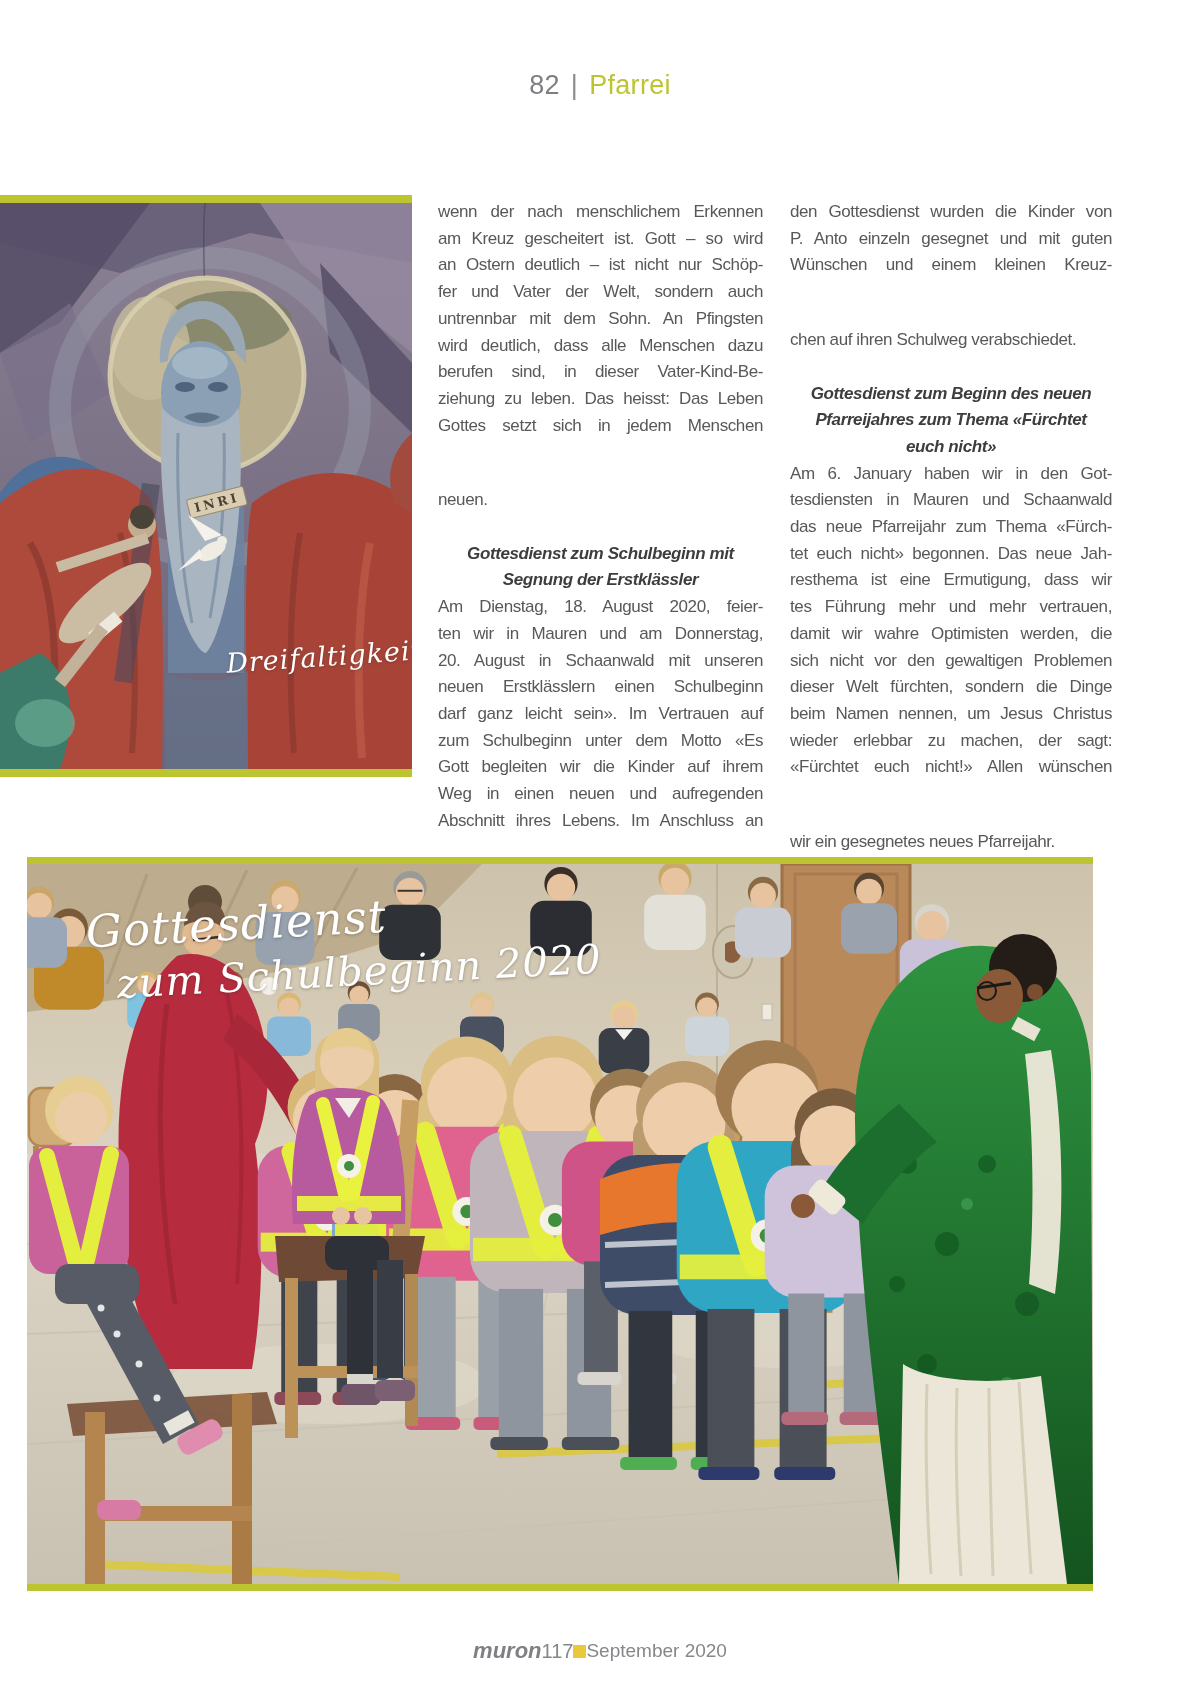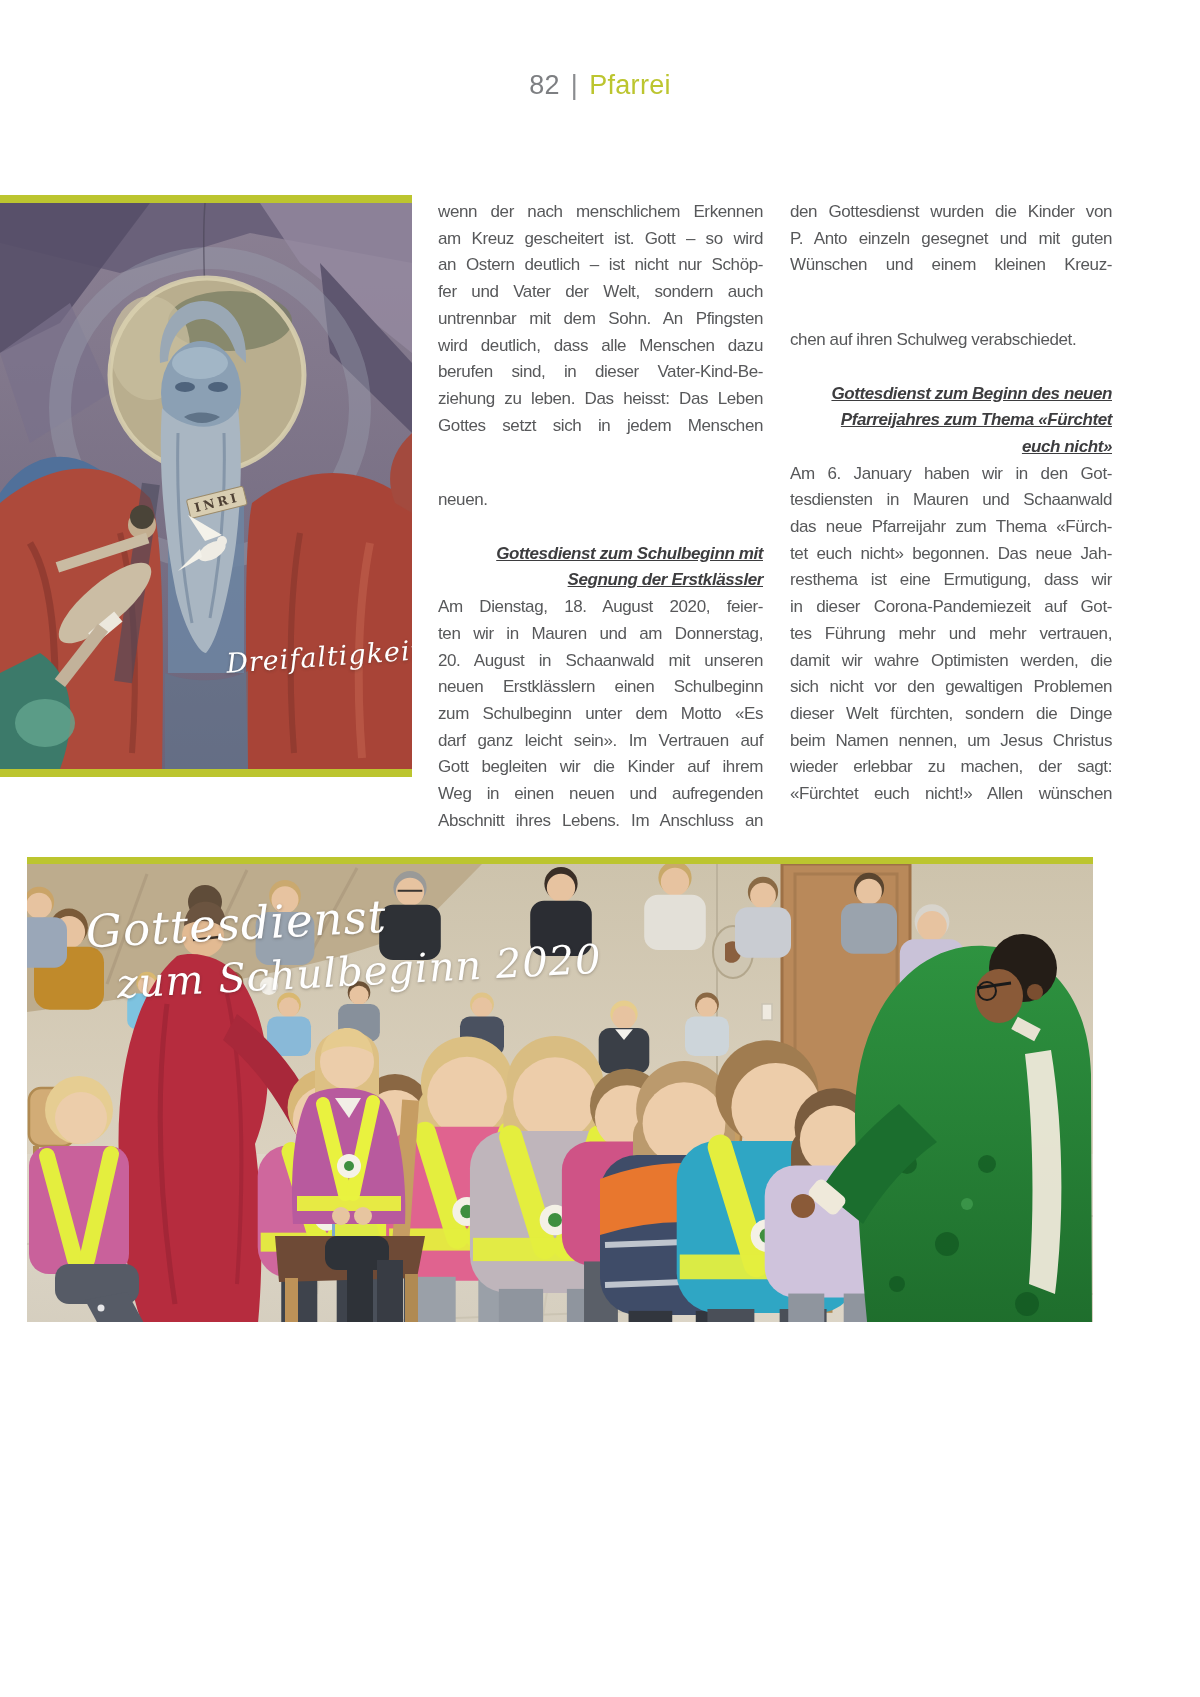--- a/index.html
+++ b/index.html
@@ -1,16 +1,16 @@
 <!DOCTYPE html>
 <html style="--olive: #bcc52f; --fyellow: #e9c83b;"><head>
 <meta charset="utf-8">
 <style>
   html,body{margin:0;padding:0;background:#ffffff;}
-  .page{position:relative;width:1200px;height:1322px;background:#fff;overflow:hidden;
+  .page{position:relative;width:1200px;height:1697px;background:#fff;overflow:hidden;
         font-family:"Liberation Sans",sans-serif;}
 
   
   .pagehead{position:absolute;top:70px;left:0;width:1200px;text-align:center;
             font-size:27px;color:#7d7f82;letter-spacing:.3px;}
   .pagehead .sep{margin:0 11px;color:#8a8c8f;font-weight:400;}
   .pagehead .section{color:var(--olive,#b3bc27);}
 
   
   .bar{position:absolute;background:var(--olive,#bcc52f);}
@@ -33,21 +33,21 @@
   .overlay .l2{font-size:40px;margin-left:28px;margin-top:4px;}
 
   
   .col{position:absolute;top:199px;color:#57585a;font-size:17px;line-height:26.7px;
        letter-spacing:-0.4px;}
   #col1{left:438px;width:325px;}
   #col2{left:790px;width:322px;}
   .jline{text-align:justify;text-align-last:justify;}
   .jline.last{text-align-last:left;margin-top:48px;}
   .heading{margin-top:26.7px;font-weight:bold;font-style:italic;color:#3d3d3f;}
-  .hline{text-align:right;text-decoration:underline;}
+  .hline{text-align:center;}
 
   
   .pagefoot{position:absolute;top:1638px;left:0;width:1200px;display:flex;
             justify-content:center;align-items:center;color:#85878a;}
   .muron{font-style:italic;font-weight:bold;font-size:22px;color:#7e8083;}
   .issue{font-size:20px;}
   .sq{width:13px;height:13px;background:var(--fyellow,#e9c83b);display:inline-block;}
   .fdate{font-size:19px;}
 </style>
 </head>
@@ -156,22 +156,22 @@
       </div>
     <div class="heading">
         <div class="hline">Gottesdienst zum Schulbeginn mit</div>
         <div class="hline">Segnung der Erstklässler</div>
       </div>
     <div class="para">
         <div class="jline">Am Dienstag, 18. August 2020, feier-</div>
         <div class="jline">ten wir in Mauren und am Donnerstag,</div>
         <div class="jline">20. August in Schaanwald mit unseren</div>
         <div class="jline">neuen Erstklässlern einen Schulbeginn</div>
+        <div class="jline">darf ganz leicht sein». Im Vertrauen auf</div>
         <div class="jline">zum Schulbeginn unter dem Motto «Es</div>
-        <div class="jline">darf ganz leicht sein». Im Vertrauen auf</div>
         <div class="jline">Gott begleiten wir die Kinder auf ihrem</div>
         <div class="jline">Weg in einen neuen und aufregenden</div>
         <div class="jline">Abschnitt ihres Lebens. Im Anschluss an</div>
       </div>
   </div>
 
   <div class="col" id="col2">
     <div class="para">
         <div class="jline">den Gottesdienst wurden die Kinder von</div>
         <div class="jline">P. Anto einzeln gesegnet und mit guten</div>
@@ -182,21 +182,20 @@
         <div class="hline">Gottesdienst zum Beginn des neuen</div>
         <div class="hline">Pfarreijahres zum Thema «Fürchtet</div>
         <div class="hline">euch nicht»</div>
       </div>
     <div class="para">
         <div class="jline">Am 6. January haben wir in den Got-</div>
         <div class="jline">tesdiensten in Mauren und Schaanwald</div>
         <div class="jline">das neue Pfarreijahr zum Thema «Fürch-</div>
         <div class="jline">tet euch nicht» begonnen. Das neue Jah-</div>
         <div class="jline">resthema ist eine Ermutigung, dass wir</div>
-        <div class="jline">in dieser Corona-Pandemiezeit auf Got-</div>
         <div class="jline">tes Führung mehr und mehr vertrauen,</div>
         <div class="jline">damit wir wahre Optimisten werden, die</div>
         <div class="jline">sich nicht vor den gewaltigen Problemen</div>
         <div class="jline">dieser Welt fürchten, sondern die Dinge</div>
         <div class="jline">beim Namen nennen, um Jesus Christus</div>
         <div class="jline">wieder erlebbar zu machen, der sagt:</div>
         <div class="jline">«Fürchtet euch nicht!» Allen wünschen</div>
         <div class="jline last">wir ein gesegnetes neues Pfarreijahr.</div>
       </div>
   </div>

